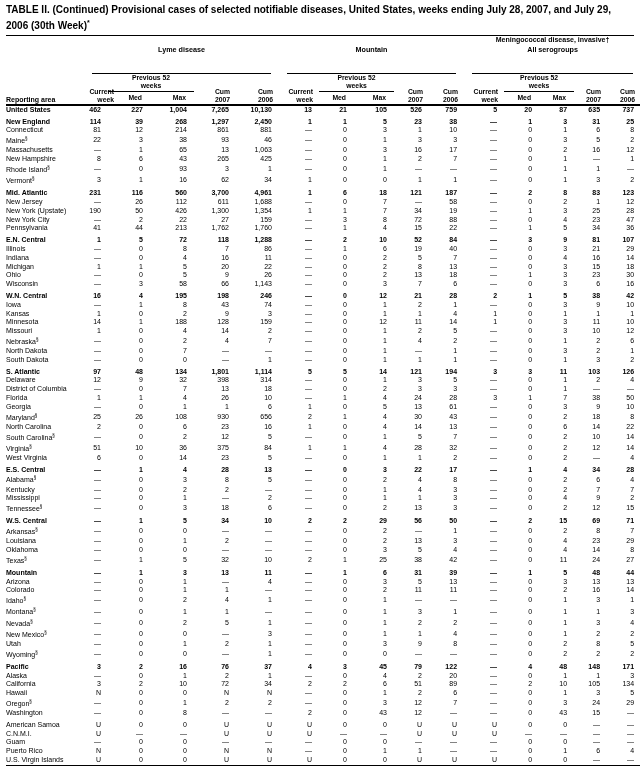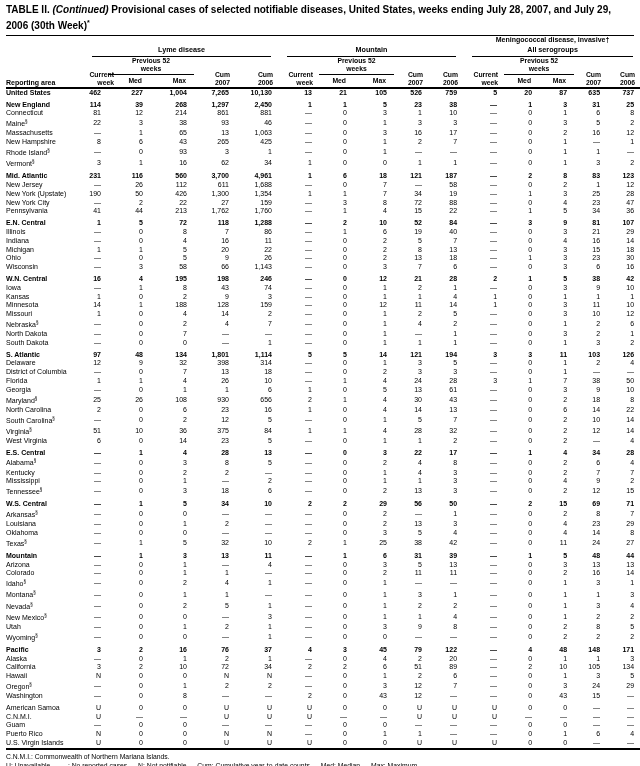--- a/index.html
+++ b/index.html
@@ -7,31 +7,31 @@
     width:640px; height:766px; overflow:hidden;
     font-family:"Liberation Sans", sans-serif; color:#000;
     -webkit-font-smoothing:antialiased;
   }
   .page { padding:4px 6px 0 6px; }
 
   .title {
     font-size:10px; font-weight:bold; line-height:12.5px;
     border-bottom:1px solid #000; padding-bottom:3px;
   }
-  .title .cont { font-style:italic; }
+  .title .cont { }
   .title sup { font-size:7px; }
 
   table.main { border-collapse:collapse; table-layout:fixed; width:628px; border-bottom:2px solid #000; }
   thead th { font-weight:bold; padding:0; vertical-align:bottom; }
   th.area-h { text-align:left; vertical-align:bottom; font-size:7px; padding-bottom:1px; }
   th.gh { vertical-align:bottom; }
   .gtop { font-size:7px; line-height:8.5px; text-align:center; white-space:nowrap; }
   .grule {
     font-size:7.2px; line-height:9px; text-align:center; white-space:nowrap;
-    border-bottom:1px solid #000; margin:0 8px; padding-bottom:2px;
+    border-bottom:1px solid #000; margin:0 8px; padding-bottom:19px;
   }
   tr.h2 th { font-size:6.8px; line-height:8px; }
   th.sub { text-align:right; padding-right:6px; }
   th.sub div { display:inline-block; text-align:right; }
   .w30 { width:30px; }
   .w26 { width:24px; }
   th.prev { text-align:center; border-bottom:1px solid #000; padding-bottom:1px; }
   th.prev div { display:inline-block; width:40px; text-align:center; }
   tr.h3 th { font-size:6.8px; line-height:9px; text-align:right; padding:1px 8px 2px 0; }
   thead { border-bottom:2px solid #000; }

